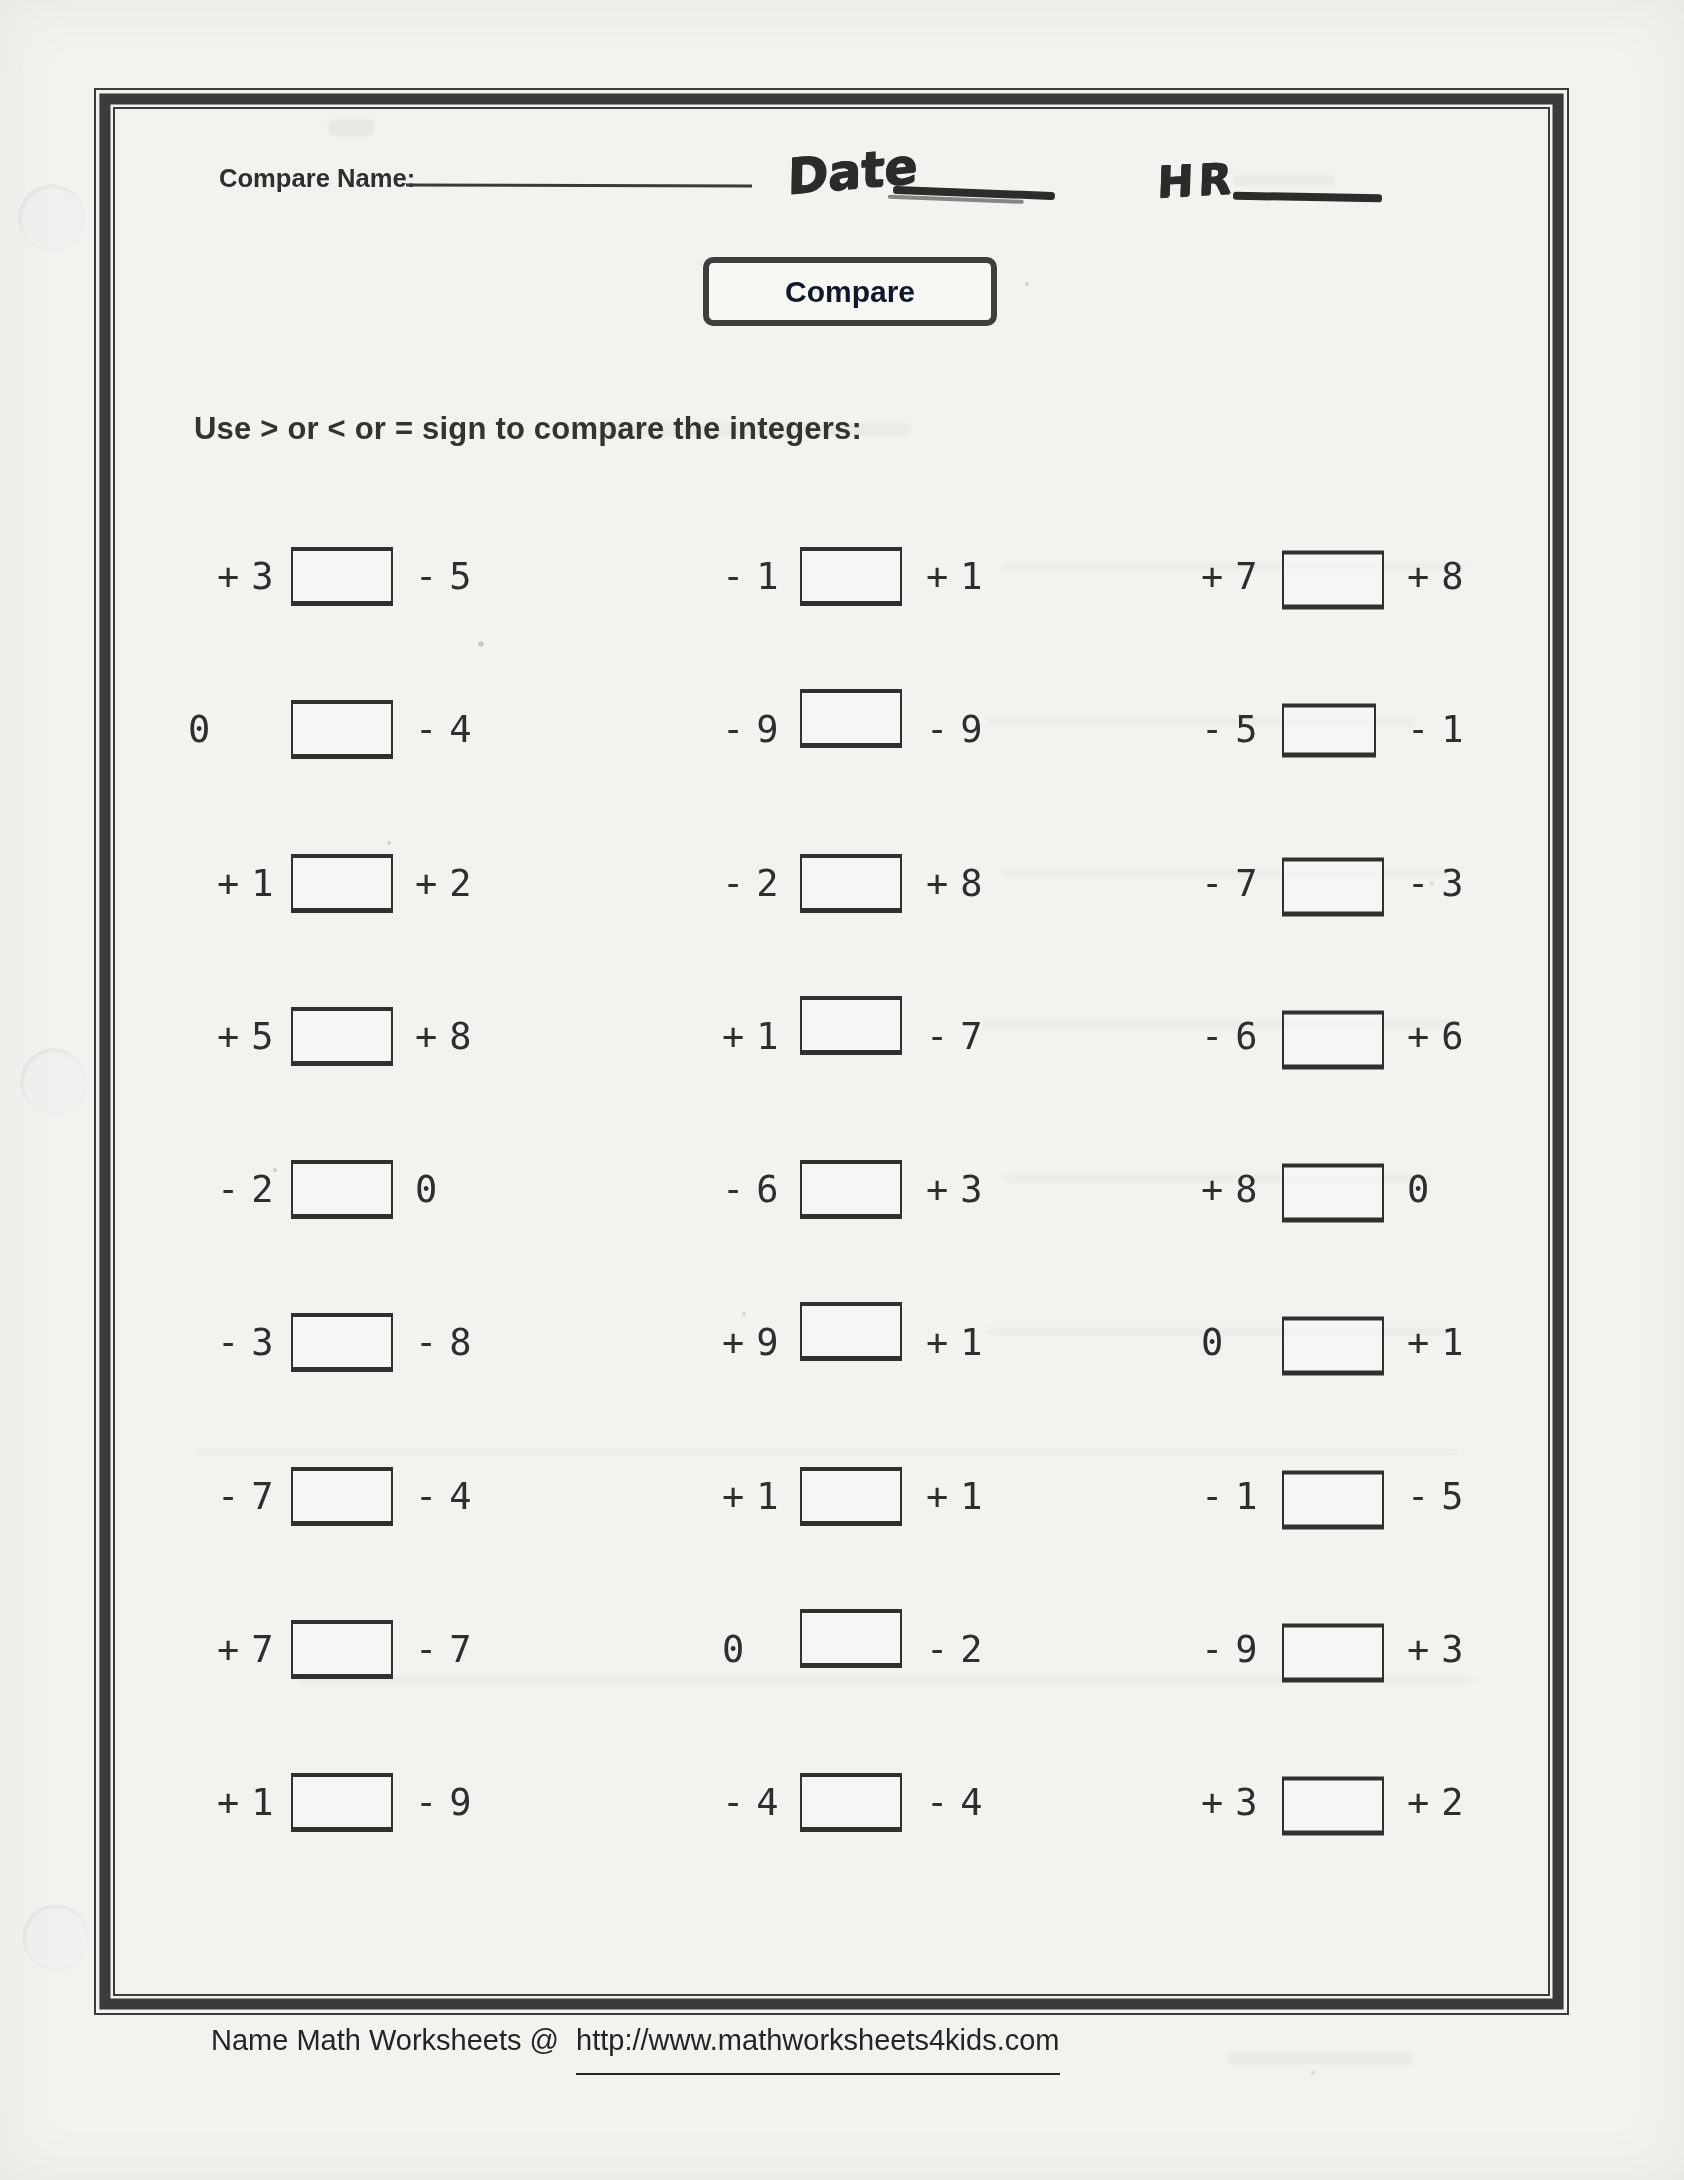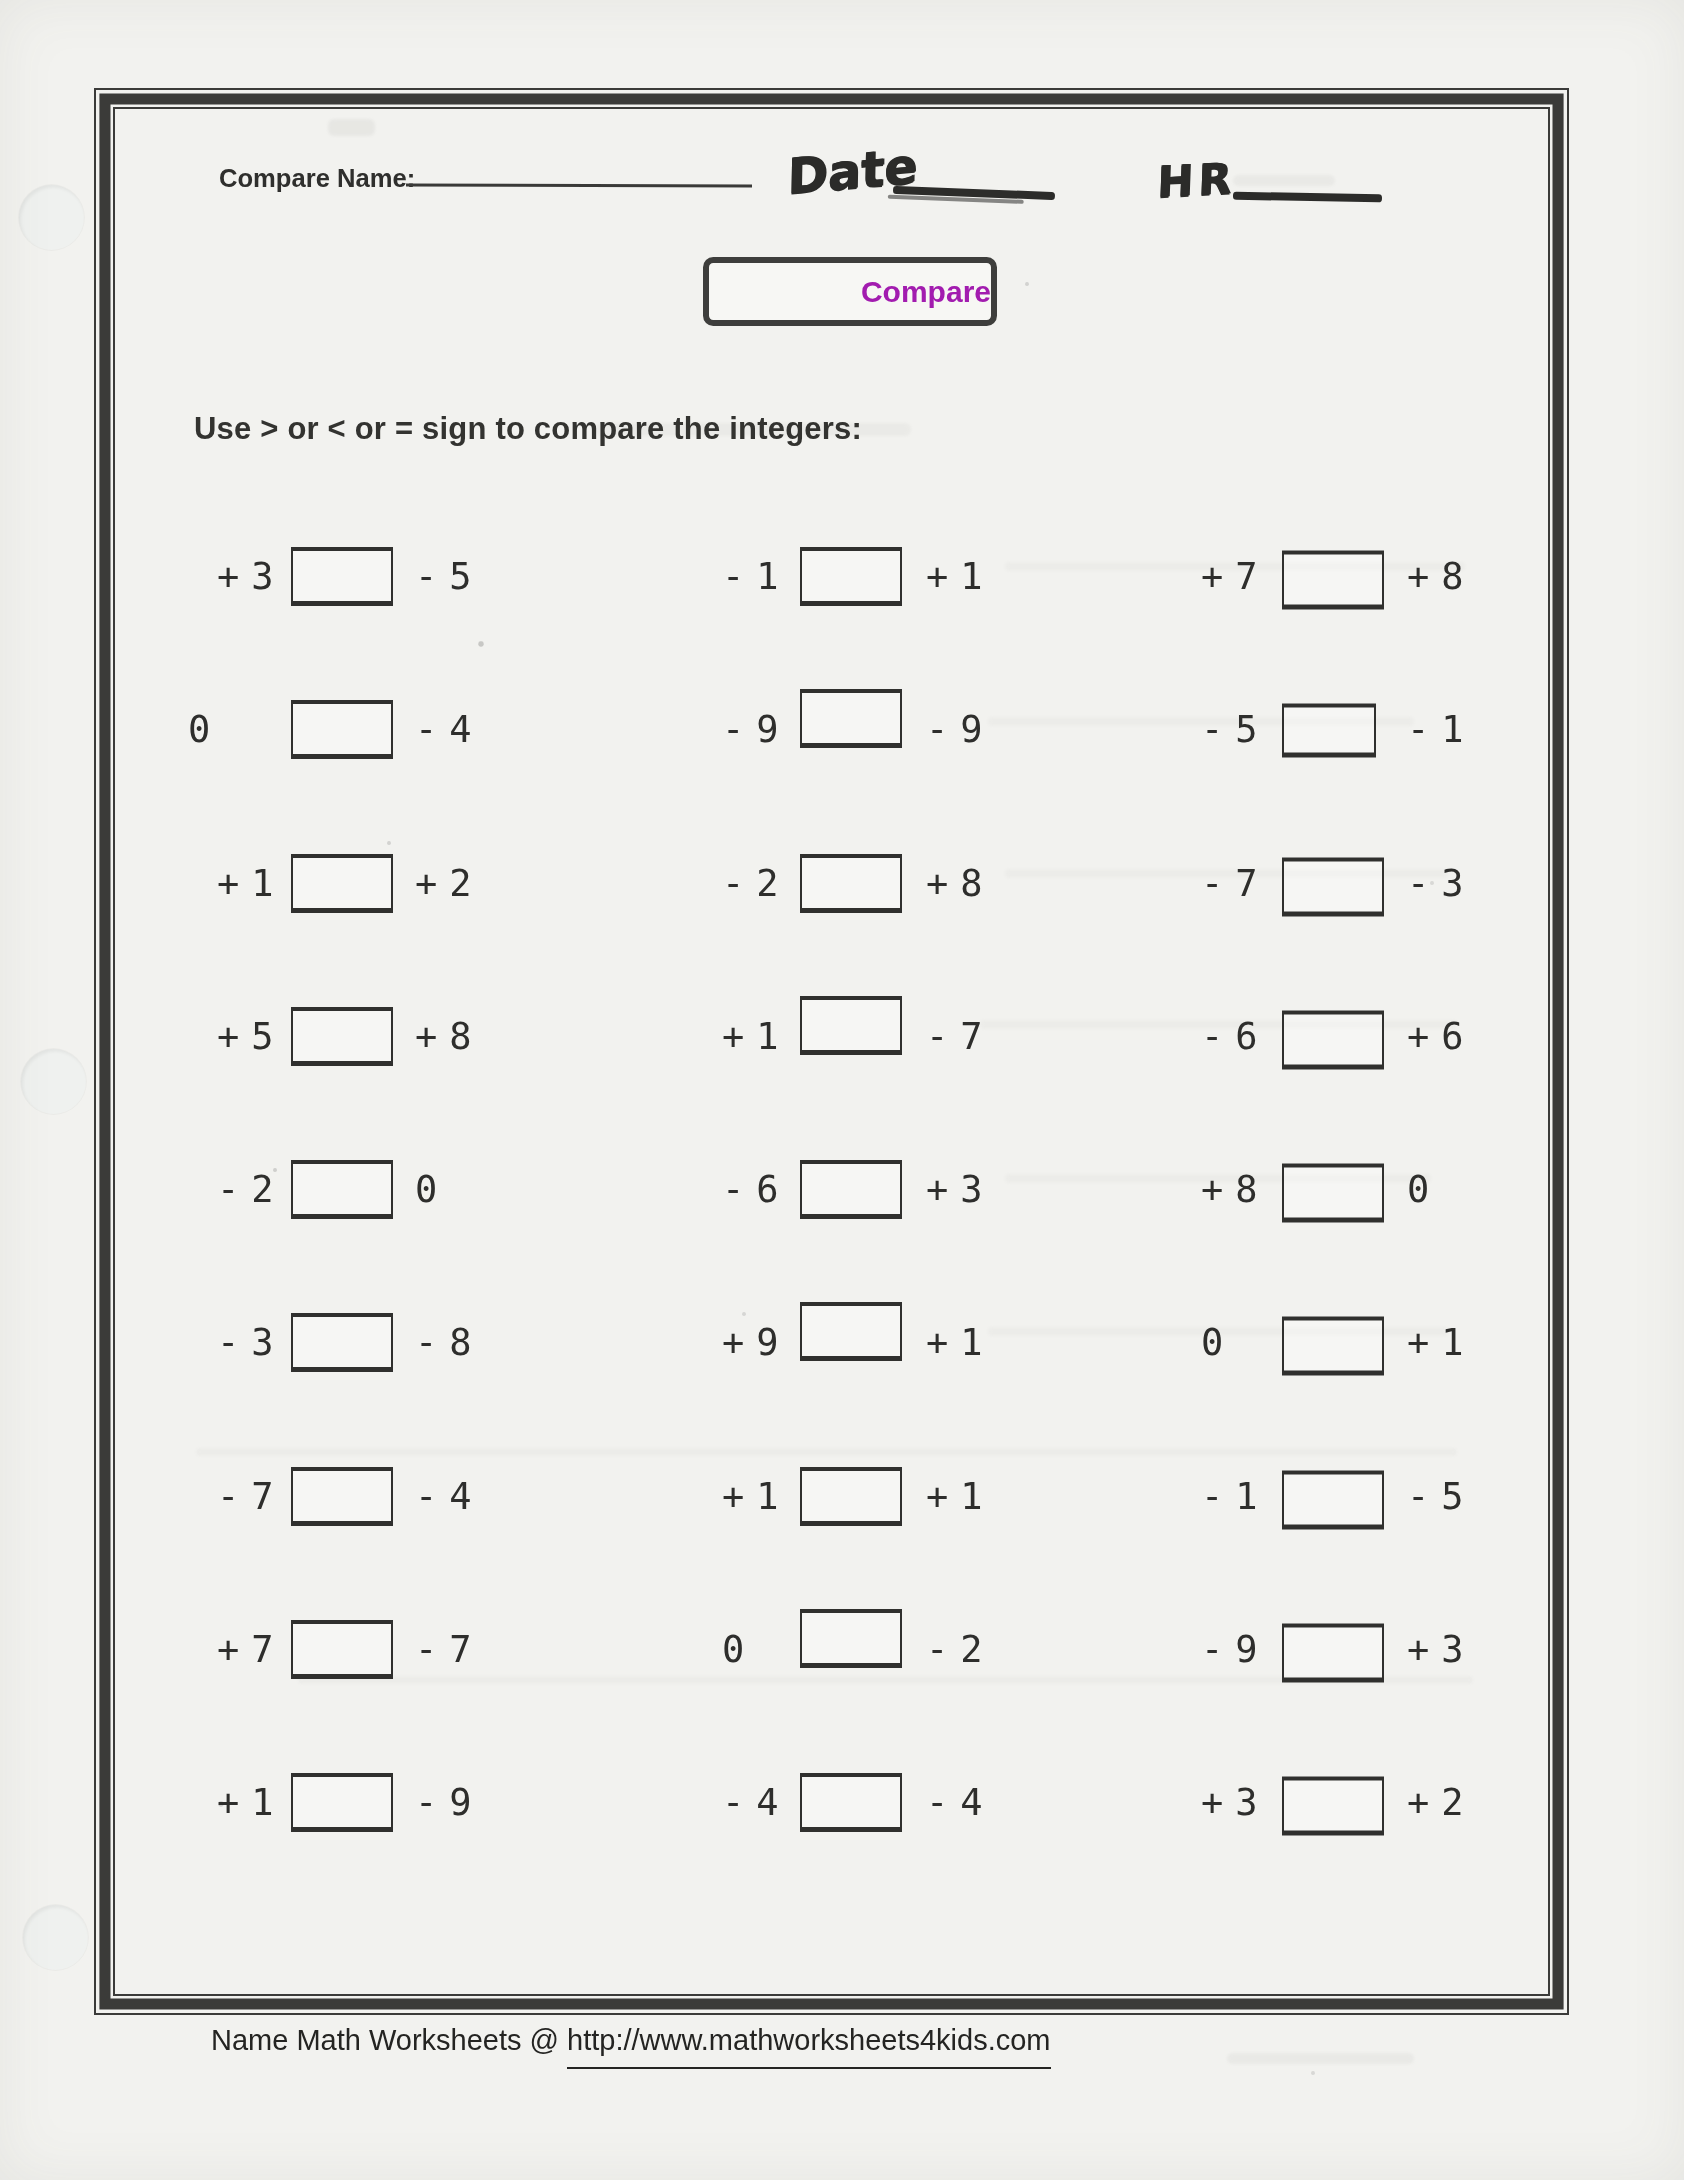--- a/index.html
+++ b/index.html
@@ -53,21 +53,21 @@
   .hr-hand{left:1157px;top:155px;font-size:43px;transform:rotate(-3deg) skewX(-5deg);letter-spacing:5.1px;}
   .date-line{position:absolute;left:893px;top:189px;width:162px;height:7.7px;background:#2c2c2a;
     border-radius:3.4px;transform:rotate(2.2deg);}
   .date-line::after{content:"";position:absolute;left:-5.1px;top:9.4px;width:136px;height:3.4px;
     background:rgba(44,44,42,.55);border-radius:2.6px;}
   .hr-line{position:absolute;left:1233px;top:193px;width:149px;height:7.7px;background:#2c2c2a;
     border-radius:3.4px;transform:rotate(1deg);}
   
   .compare-box{position:absolute;left:703px;top:257px;width:282px;height:57px;
     border:6px solid #3e3e3c;border-radius:10.2px;background:rgba(252,252,250,.5);
-    line-height:57px;text-align:right;font-size:30px;font-weight:bold;color:#a21caf;}
+    line-height:57px;text-align:center;font-size:30px;font-weight:bold;color:#0f172a;}
   .instruction{position:absolute;left:194px;top:411px;font-size:31px;font-weight:600;
     color:#333330;letter-spacing:0.2px;}
   
   #problems{position:absolute;left:0;top:0;width:1685px;height:2181px;}
   .prow{position:absolute;left:0;width:1685px;height:60px;}
   #problems .prow:nth-of-type(1){top:547px;}
   #problems .prow:nth-of-type(2){top:700px;}
   #problems .prow:nth-of-type(3){top:854px;}
   #problems .prow:nth-of-type(4){top:1007px;}
   #problems .prow:nth-of-type(5){top:1160px;}
@@ -90,21 +90,21 @@
   .c2 .rnum{left:206px;}
   .pbox{position:absolute;top:0;width:98px;height:50px;
     border-style:solid;border-color:#30302e;border-width:4.3px 2.6px 5.1px 2.6px;
     background:rgba(255,255,255,.35);}
   .prow:nth-of-type(even) .c1 .pbox{transform:translateY(-11px);}
   .c2 .pbox{transform:translateY(3.4px);}
   .prow:nth-of-type(2) .c2 .pbox{width:90px;height:45px;}
   .prow:nth-of-type(2) .c0 .lnum{transform:translateX(-29px);}
   
   .footer{position:absolute;left:211px;top:2024px;font-size:29px;color:#242422;}
-  .footer .url{margin-left:8px;border-bottom:2.6px solid #242422;padding-bottom:11px;}
+  .footer .url{margin-left:17px;border-bottom:2.6px solid #242422;padding-bottom:17px;}
 </style>
 </head>
 <body>
 
 <div class="hole h1"></div>
 <div class="hole h2"></div>
 <div class="hole h3"></div>
 <div class="ghost g1"></div>
 <div class="ghost g2"></div>
 <div class="ghost g3"></div>

